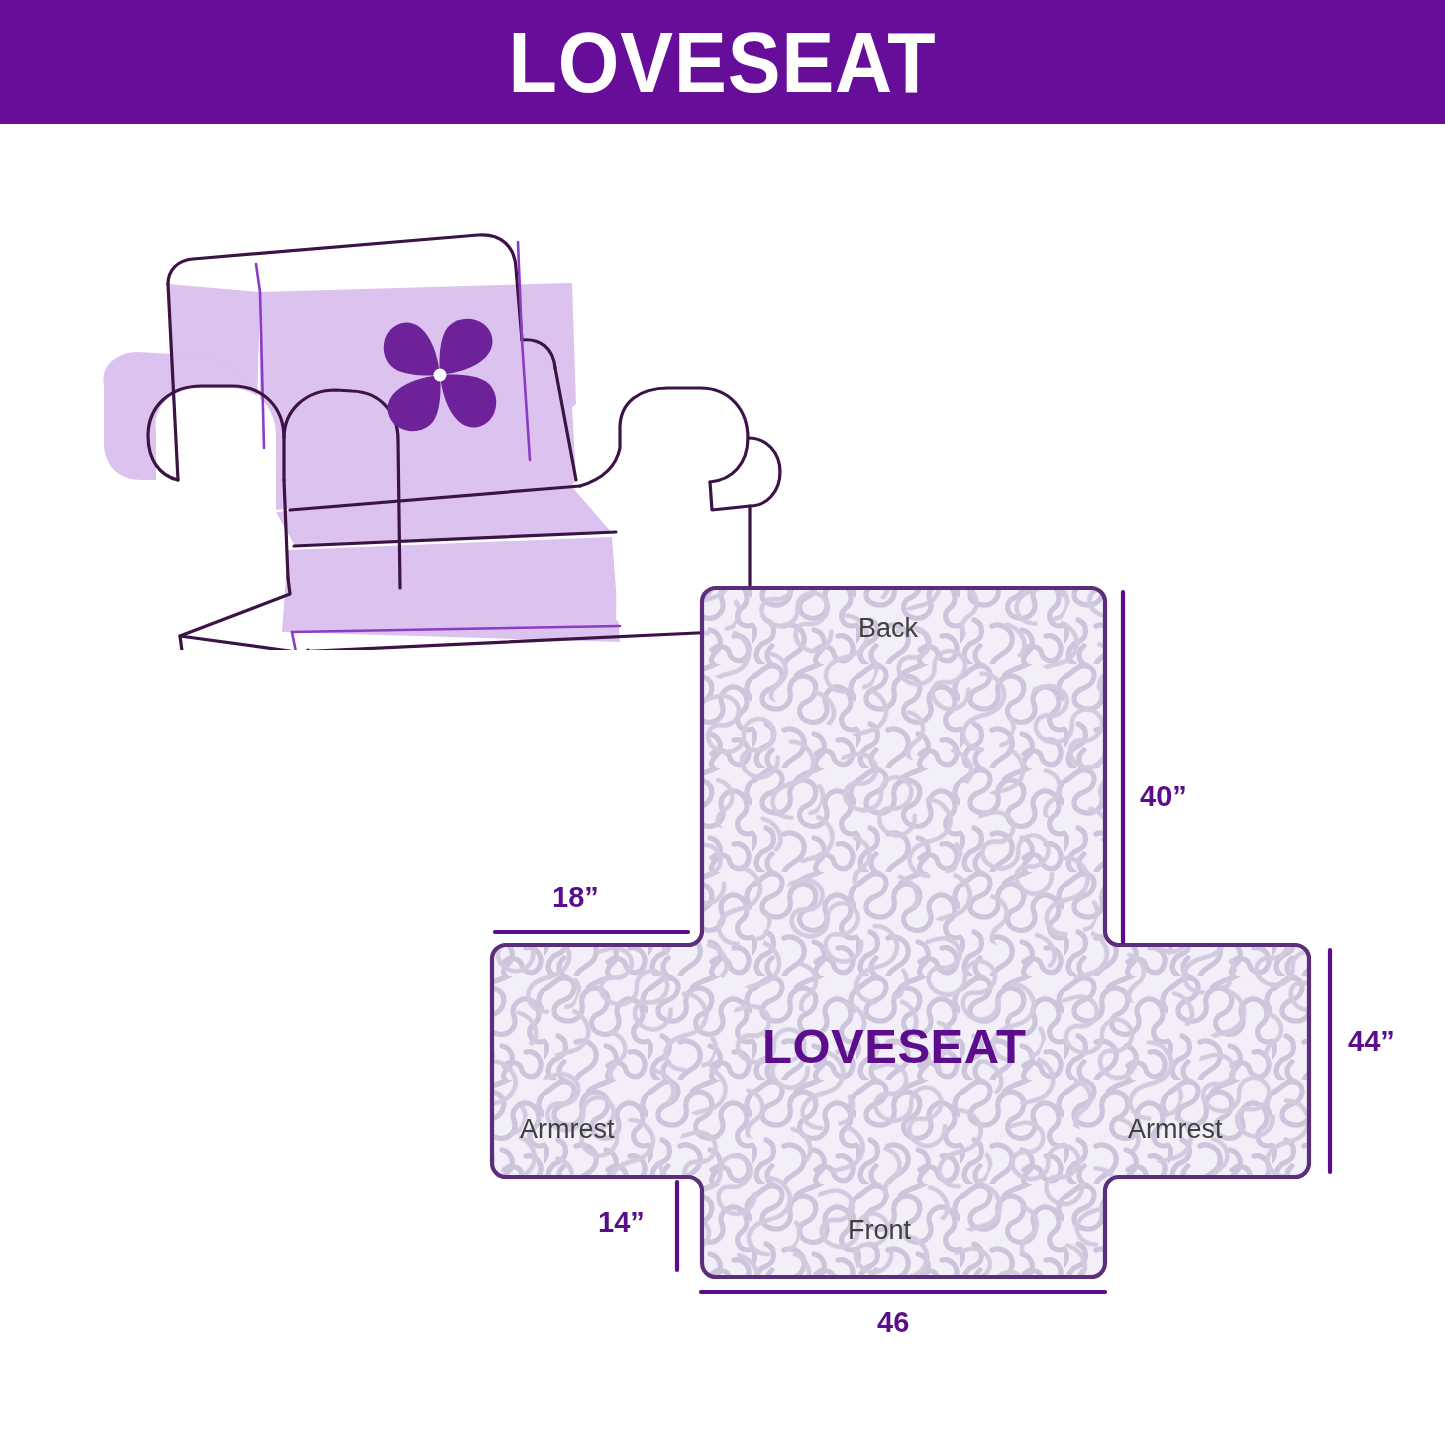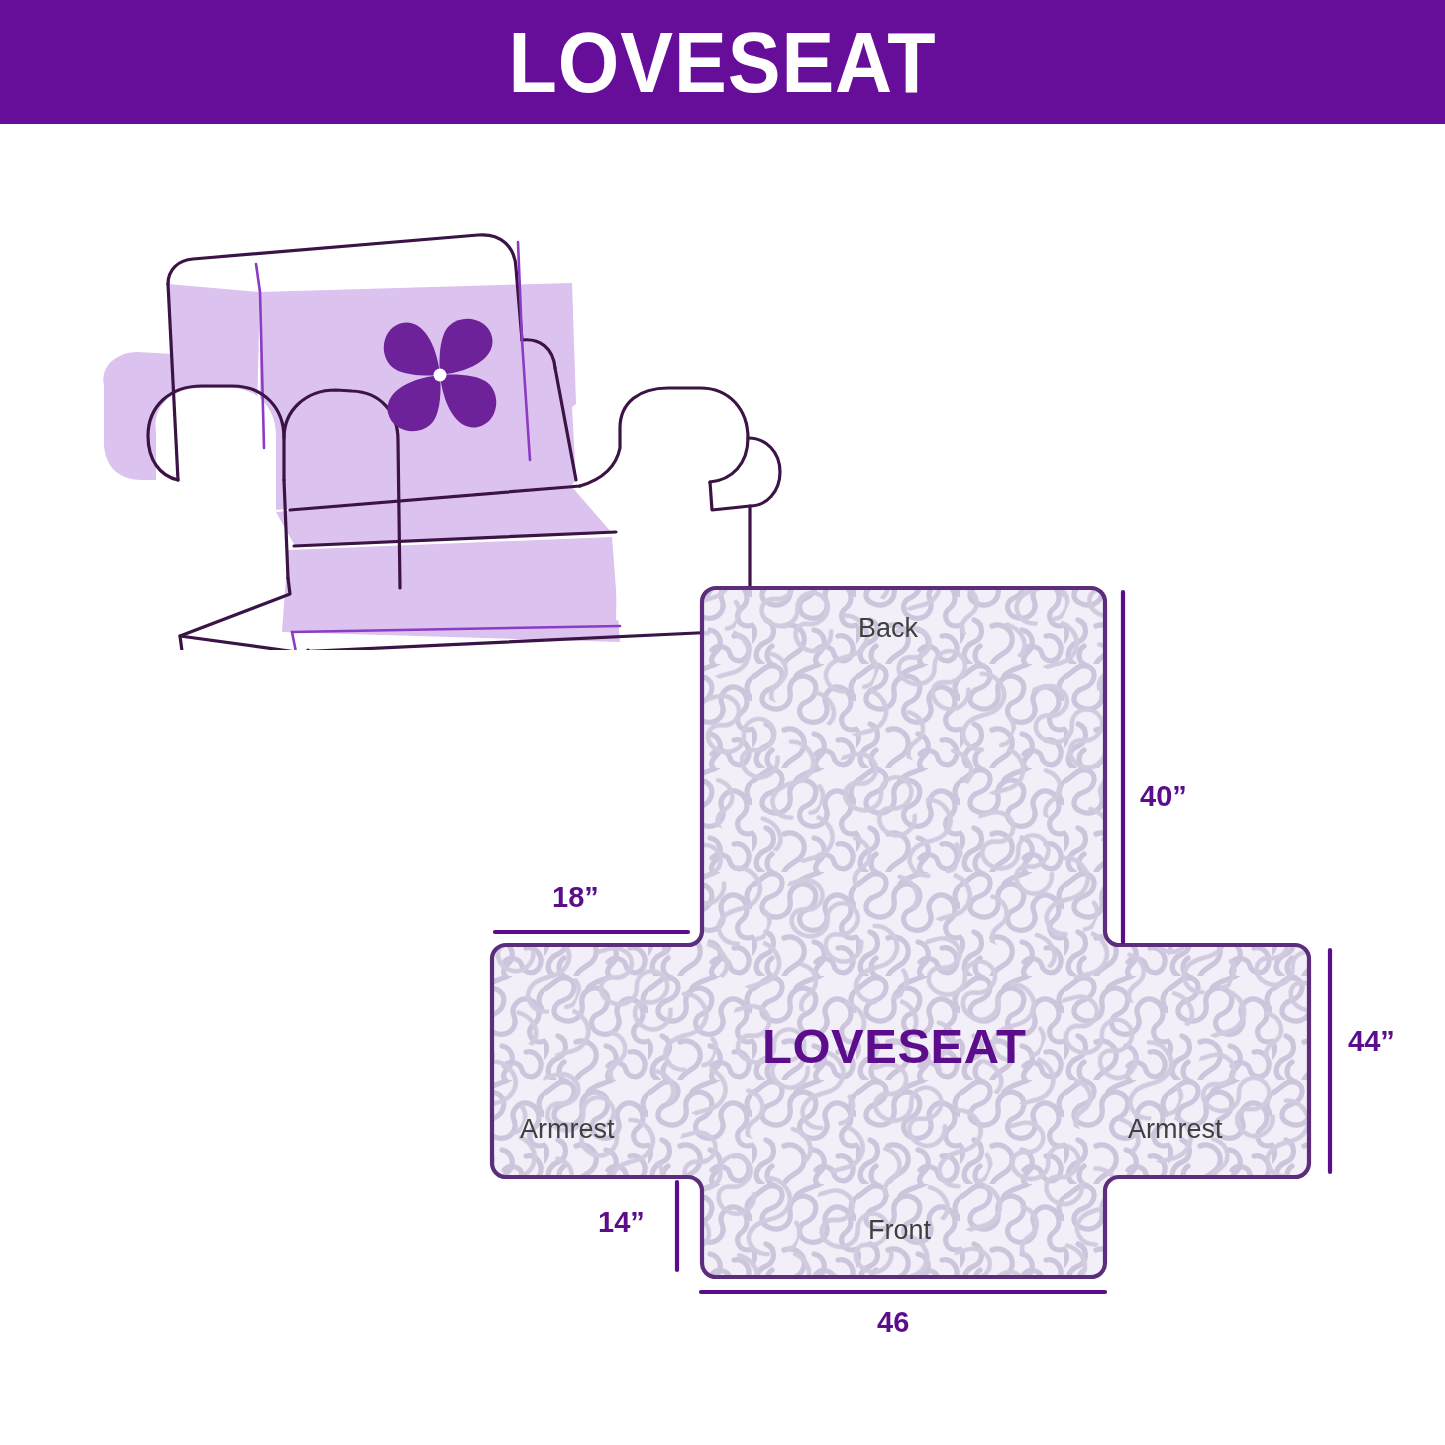--- a/index.html
+++ b/index.html
@@ -392,18 +392,18 @@
     <div class="center-label" style="left:322px; top:462px;">LOVESEAT</div>
 
     <div class="panel-label" style="left:80px; top:556px;">Armrest</div>
 
     <div class="panel-label" style="left:688px; top:556px;">Armrest</div>
 
     <div class="dim-label" style="left:908px; top:467px;">44”</div>
 
     <div class="dim-label" style="left:158px; top:648px;">14”</div>
 
-    <div class="panel-label" style="left:428px; top:657px;">Front</div>
+    <div class="panel-label" style="left:408px; top:657px;">Front</div>
 
     <div class="dim-label" style="left:437px; top:748px;">46</div>
   </div>
 
 </div>
 
 </body></html>

